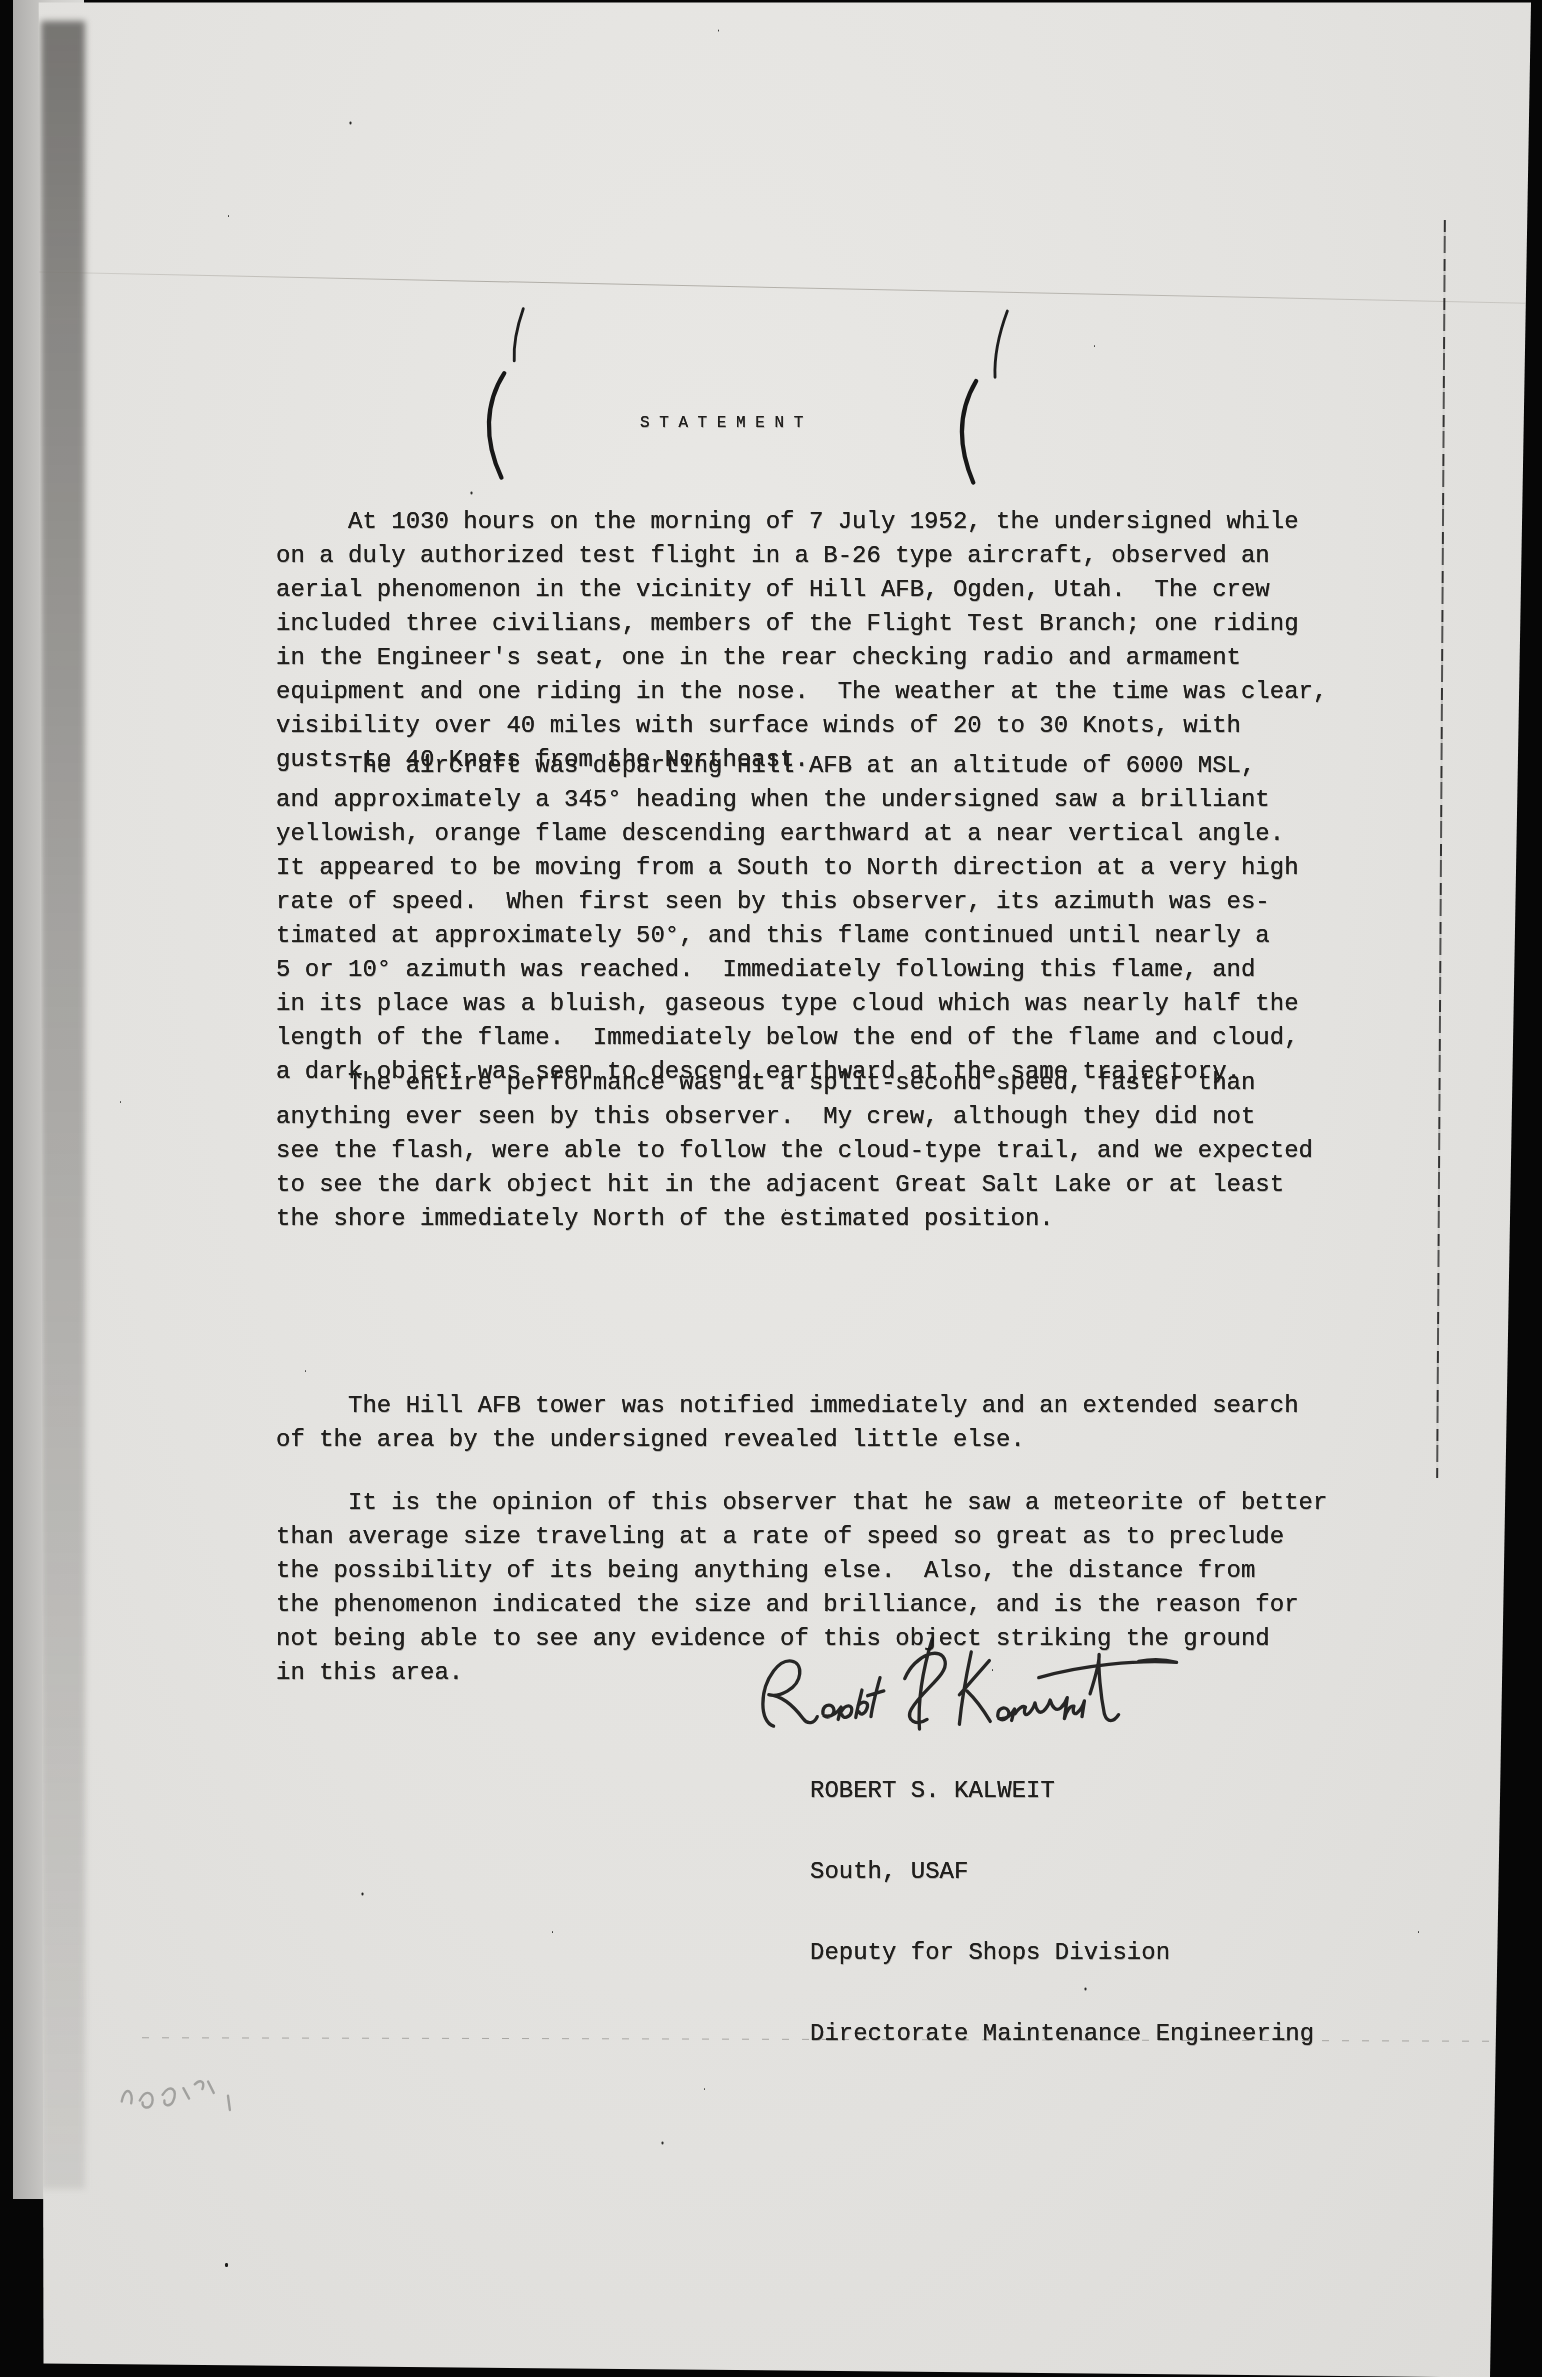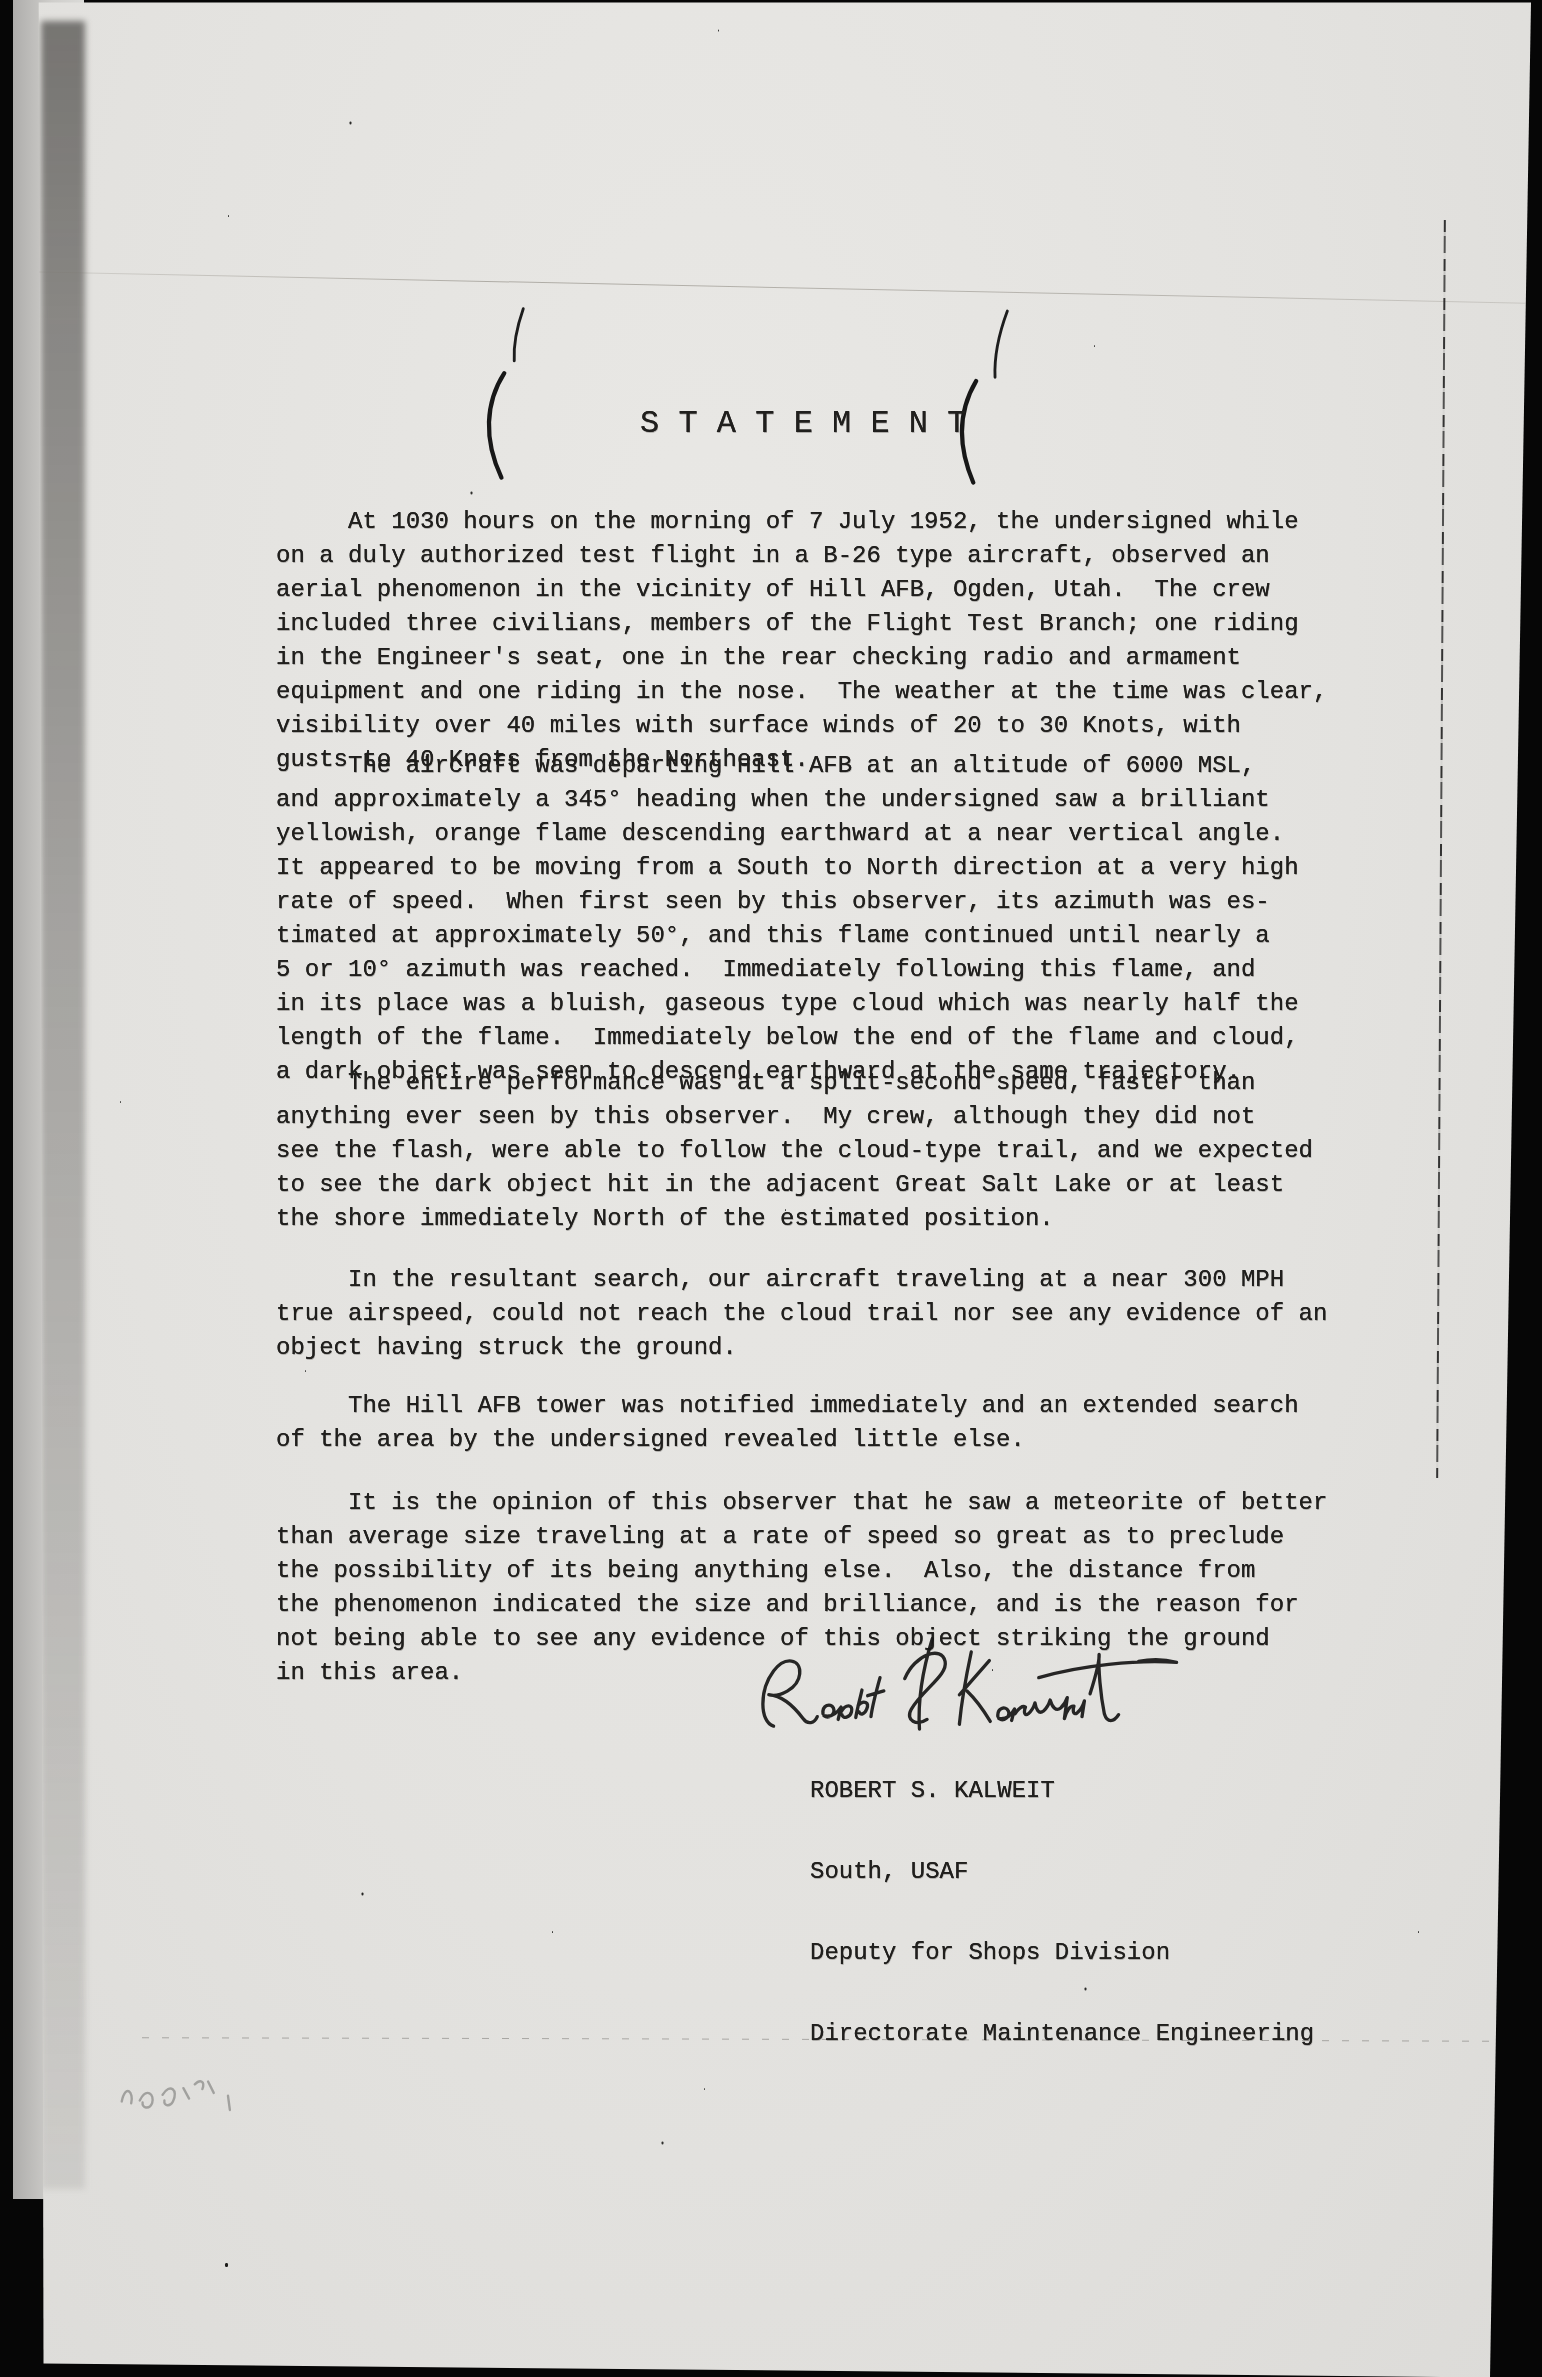--- a/index.html
+++ b/index.html
@@ -33,21 +33,21 @@
     filter:blur(3.3px);
   }
 
   .ink{
     color:#201f1d;
     text-shadow:0 0 0.5px rgba(25,23,21,.9), 0.5px 0.5px 0 rgba(45,43,40,.30);
     filter:blur(0.2px);
   }
   .title{
     position:absolute; left:607px; top:408px;
-    font-size:32px; line-height:27px; white-space:pre;
+    font-size:16px; line-height:27px; white-space:pre;
   }
   .para{
     position:absolute; left:243px; width:1103px;
     font-size:24px; line-height:34px; white-space:pre-wrap;
   }
   .p1{top:503px}.p2{top:747px}.p3{top:1064px}.p4{top:1261px}.p5{top:1387px}.p6{top:1484px}
 
   .sig-svg{position:absolute; left:713px; top:1630px; width:480px; height:107px;
     filter:blur(0.2px); opacity:.92;}
   .sig-block{position:absolute; left:777px; top:1721px;
@@ -127,23 +127,20 @@
 timated at approximately 50°, and this flame continued until nearly a
 5 or 10° azimuth was reached.  Immediately following this flame, and
 in its place was a bluish, gaseous type cloud which was nearly half the
 length of the flame.  Immediately below the end of the flame and cloud,
 a dark object was seen to descend earthward at the same trajectory.</div>
     <div class="para p3 ink">     The entire performance was at a split-second speed, faster than
 anything ever seen by this observer.  My crew, although they did not
 see the flash, were able to follow the cloud-type trail, and we expected
 to see the dark object hit in the adjacent Great Salt Lake or at least
 the shore immediately North of the estimated position.</div>
-    <div class="para p4 ink">     In the resultant search, our aircraft traveling at a near 300 MPH
-true airspeed, could not reach the cloud trail nor see any evidence of an
-object having struck the ground.</div>
     <div class="para p6 ink">     It is the opinion of this observer that he saw a meteorite of better
 than average size traveling at a rate of speed so great as to preclude
 the possibility of its being anything else.  Also, the distance from
 the phenomenon indicated the size and brilliance, and is the reason for
 not being able to see any evidence of this object striking the ground
 in this area.</div>
     <div class="para p5 ink">     The Hill AFB tower was notified immediately and an extended search
 of the area by the undersigned revealed little else.</div>
 
     <svg class="sig-svg" viewBox="0 0 1010 225">

